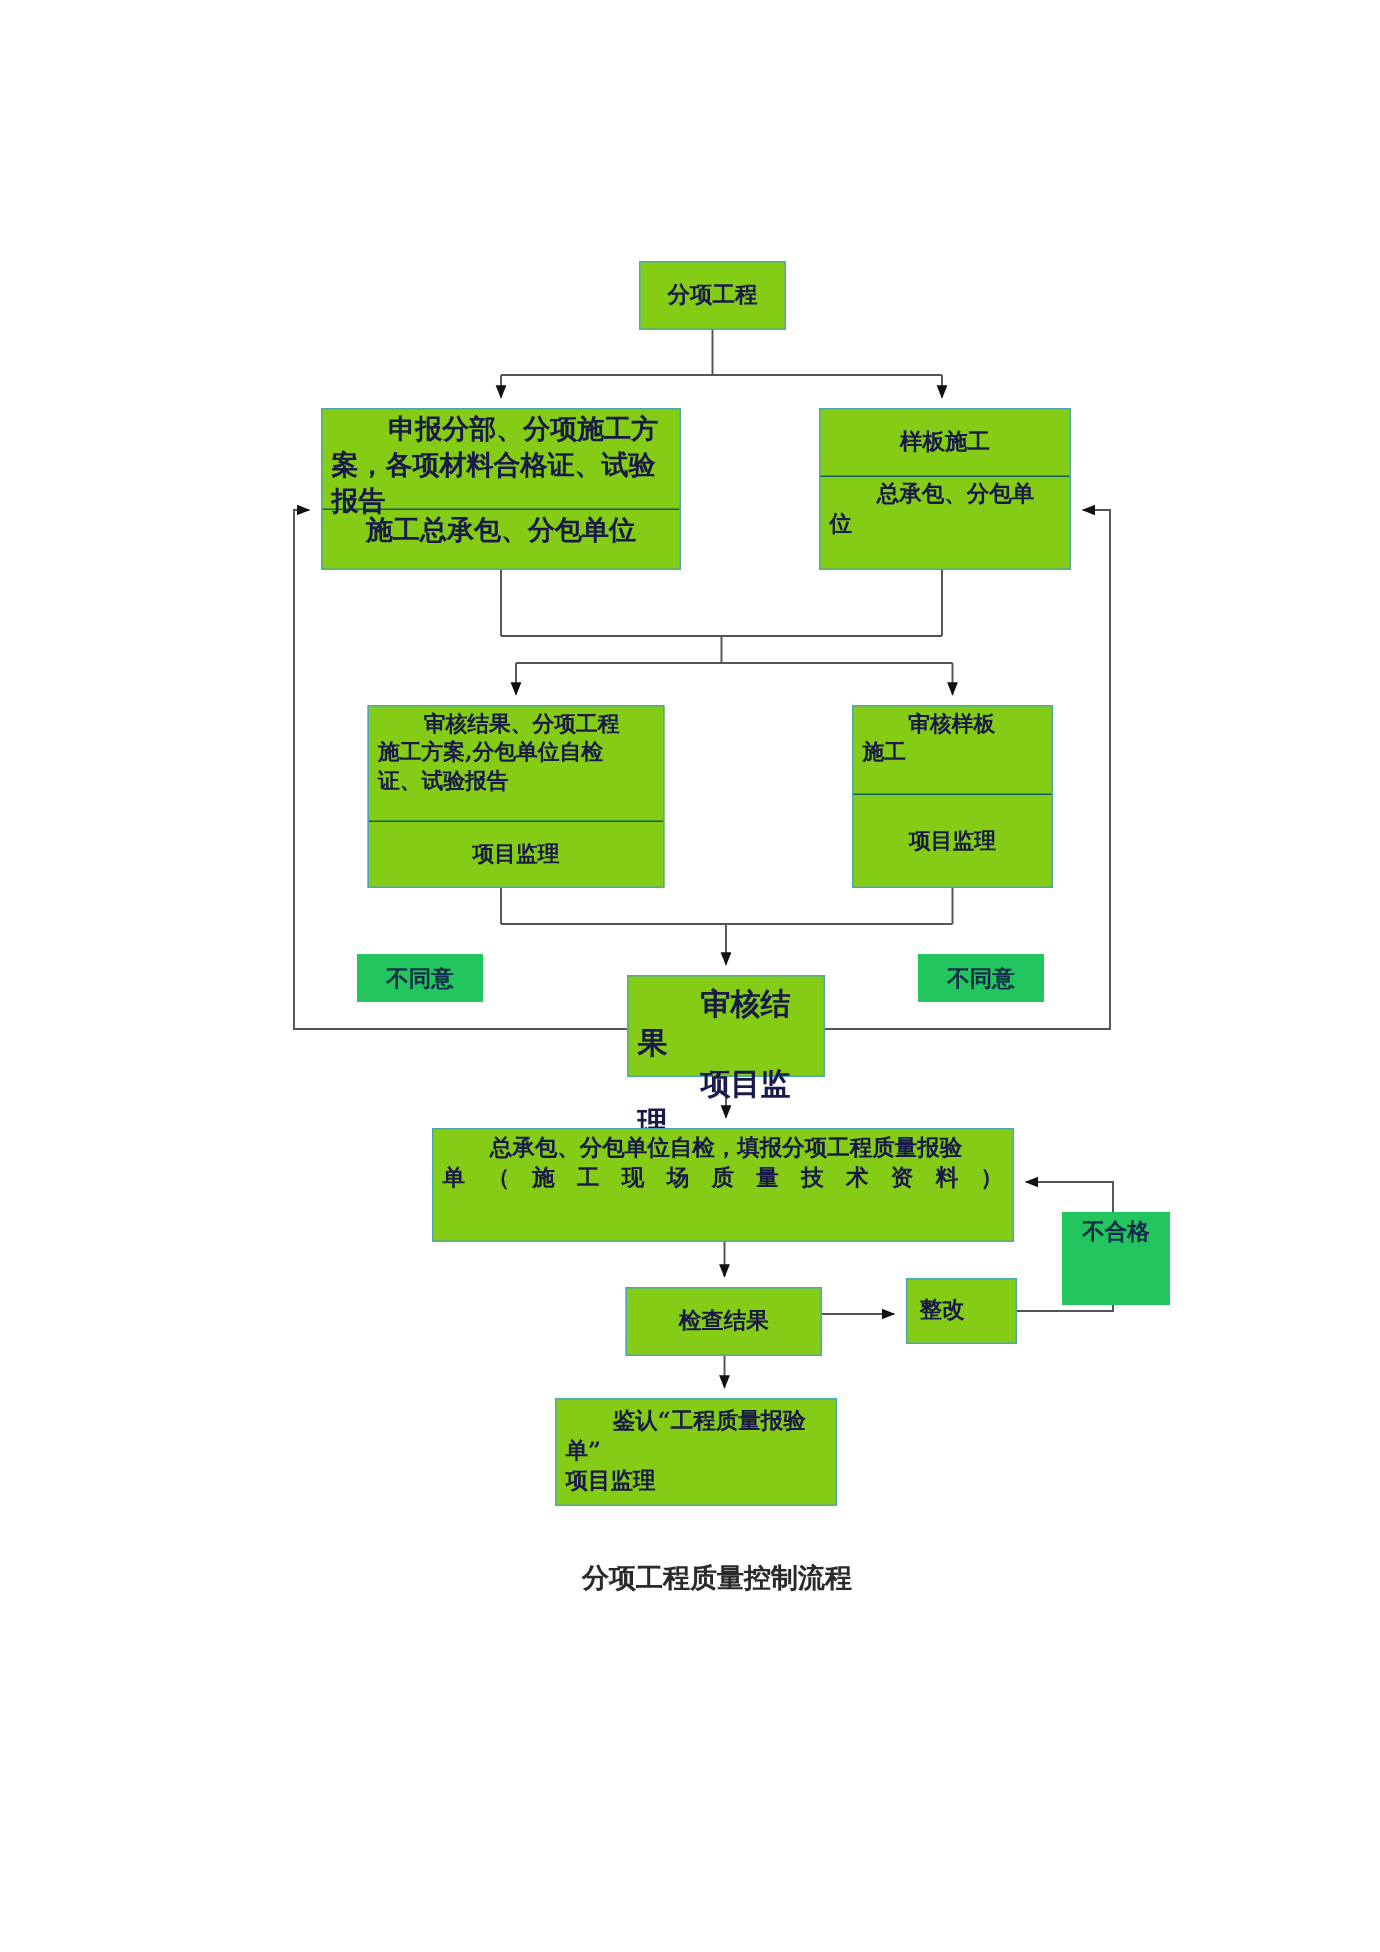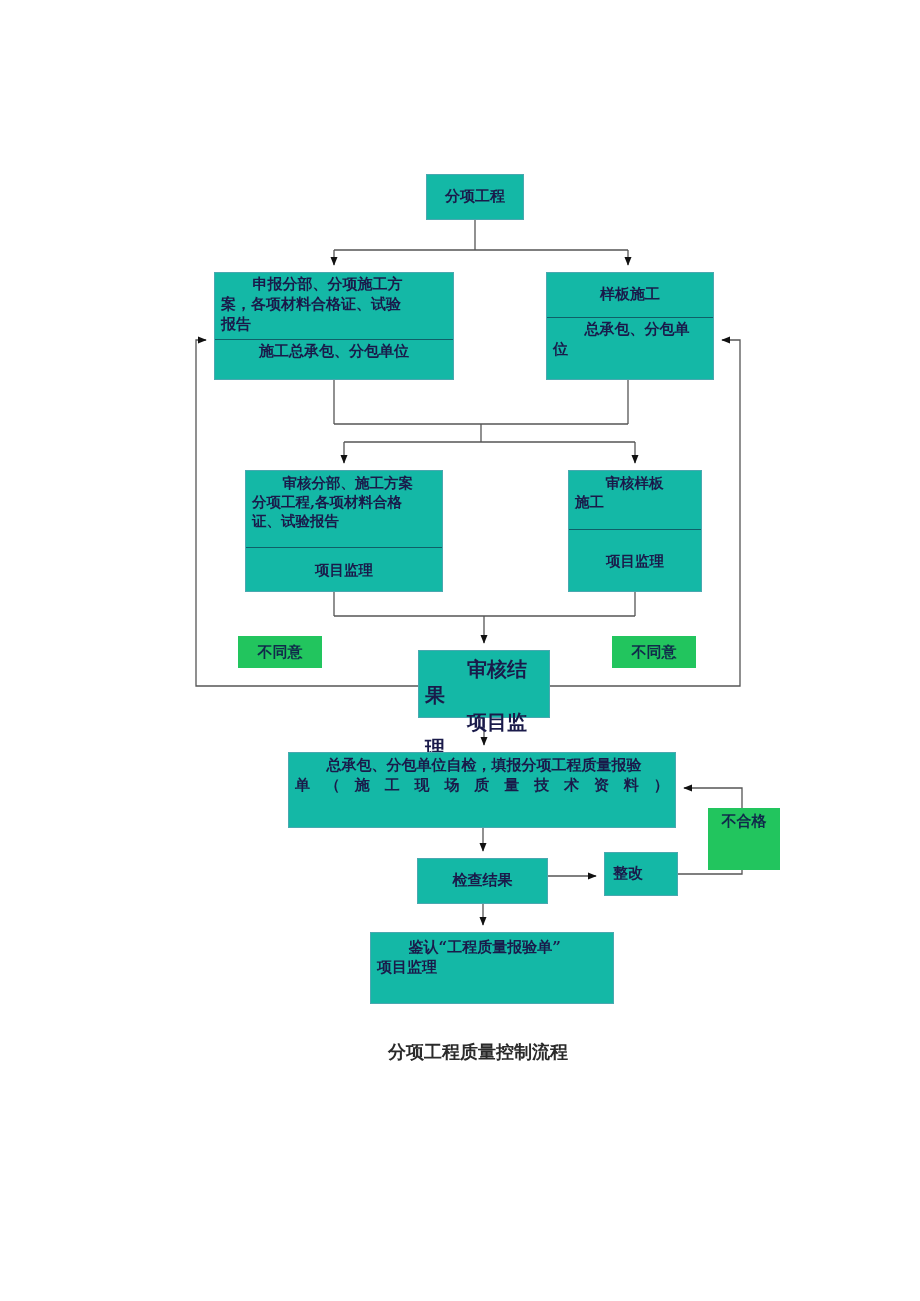--- a/index.html
+++ b/index.html
@@ -25,21 +25,21 @@
   svg.connectors {
     position: absolute;
     left: 0;
     top: 0;
     width: 920px;
     height: 1301px;
     pointer-events: none;
   }
   .node {
     position: absolute;
-    background: #14b8a6;
+    background: #84cc16;
     border: 1px solid #4aa8b0;
     box-sizing: border-box;
     color: #1a1a4a;
     font-family: "DejaVu Serif", "Liberation Serif", serif;
     font-weight: 700;
     line-height: 1.32;
   }
   .node .seg {
     padding: 2px 6px 2px 6px;
     box-sizing: border-box;
@@ -71,29 +71,29 @@
   }
   .caption {
     position: absolute;
     color: #2a2a2a;
     font-family: "DejaVu Sans", "Liberation Sans", sans-serif;
     font-weight: 700;
     white-space: nowrap;
   }
   
   #n-start      { left: 426px; top: 174px;  width: 98px;  height: 46px;  font-size: 15px; }
-  #n-submit     { left: 214px; top: 272px;  width: 240px; height: 108px; font-size: 15px; }
+  #n-submit     { left: 214px; top: 272px;  width: 240px; height: 108px; font-size: 18px; }
   #n-sample     { left: 546px; top: 272px;  width: 168px; height: 108px; font-size: 15px; }
   #n-review-doc { left: 245px; top: 470px;  width: 198px; height: 122px; font-size: 14.5px; }
   #n-review-smp { left: 568px; top: 470px;  width: 134px; height: 122px; font-size: 14.5px; }
   #n-result     { left: 418px; top: 650px;  width: 132px; height: 68px;  font-size: 20px; }
   #n-selfcheck  { left: 288px; top: 752px;  width: 388px; height: 76px;  font-size: 15px; }
   #n-inspect    { left: 417px; top: 858px;  width: 131px; height: 46px;  font-size: 15px; }
   #n-rectify    { left: 604px; top: 852px;  width: 74px;  height: 44px;  font-size: 15px; }
-  #n-confirm    { left: 370px; top: 932px;  width: 244px; height: 72px;  font-size: 15px; }
+  #n-confirm    { left: 370px; top: 932px;  width: 188px; height: 72px;  font-size: 15px; }
 
   #chip-dis-left  { left: 238px; top: 636px; width: 84px;  height: 32px; font-size: 15px; }
   #chip-dis-right { left: 612px; top: 636px; width: 84px;  height: 32px; font-size: 15px; }
   #chip-fail      { left: 660px; top: 808px; width: 72px;  height: 62px; font-size: 15px;
                     align-items: flex-start; padding-top: 4px; margin-left: 48px; }
   #caption-main   { left: 388px; top: 1040px; font-size: 18px; }
 </style>
 </head>
 <body>
 
@@ -168,22 +168,22 @@
       <span class="seg-center">样板施工</span>
     </div>
     <div class="seg divider" style="height:62px;">
       <span class="seg-text">总承包、分包单</span>
       <span class="seg-text noindent">位</span>
     </div>
   </div>
 
   <div class="node" id="n-review-doc">
     <div class="seg" style="height:76px;">
-      <span class="seg-text">审核分部、施工方案</span>
-      <span class="seg-text noindent">分项工程,各项材料合格</span>
+      <span class="seg-text">审核结果、分项工程</span>
+      <span class="seg-text noindent">施工方案,分包单位自检</span>
       <span class="seg-text noindent">证、试验报告</span>
     </div>
     <div class="seg divider" style="height:44px;display:flex;align-items:center;justify-content:center;">
       <span class="seg-center">项目监理</span>
     </div>
   </div>
 
   <div class="node" id="n-review-smp">
     <div class="seg" style="height:58px;">
       <span class="seg-text">审核样板</span>

